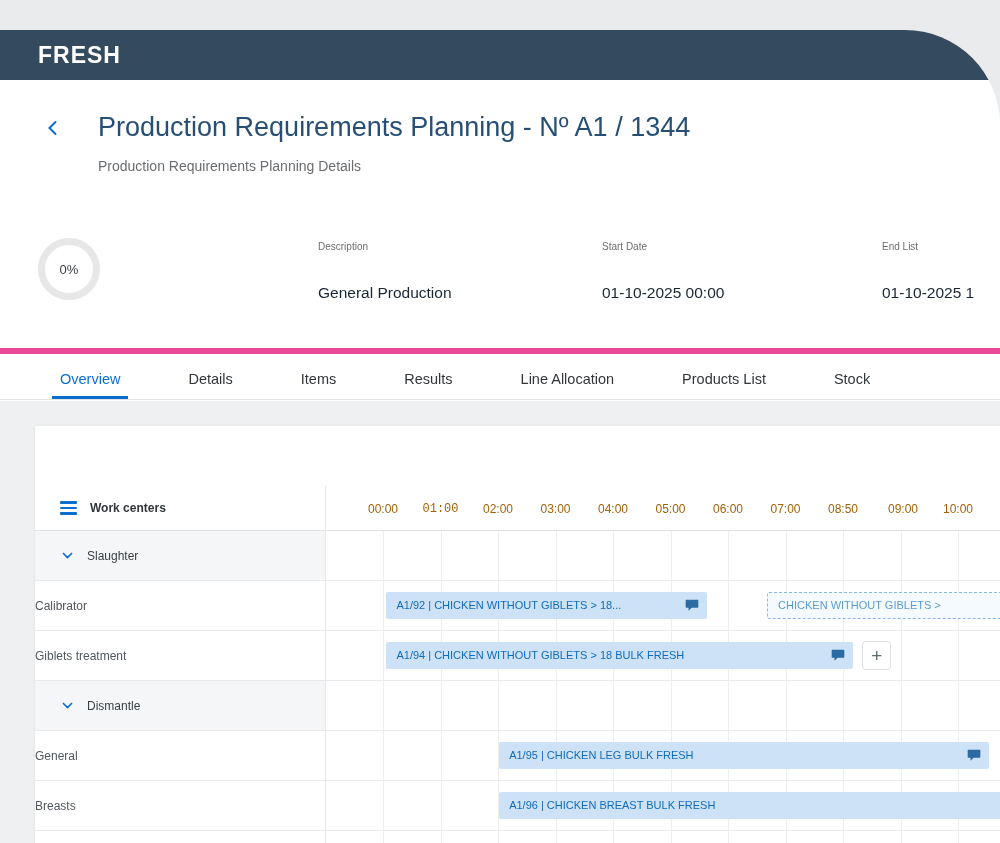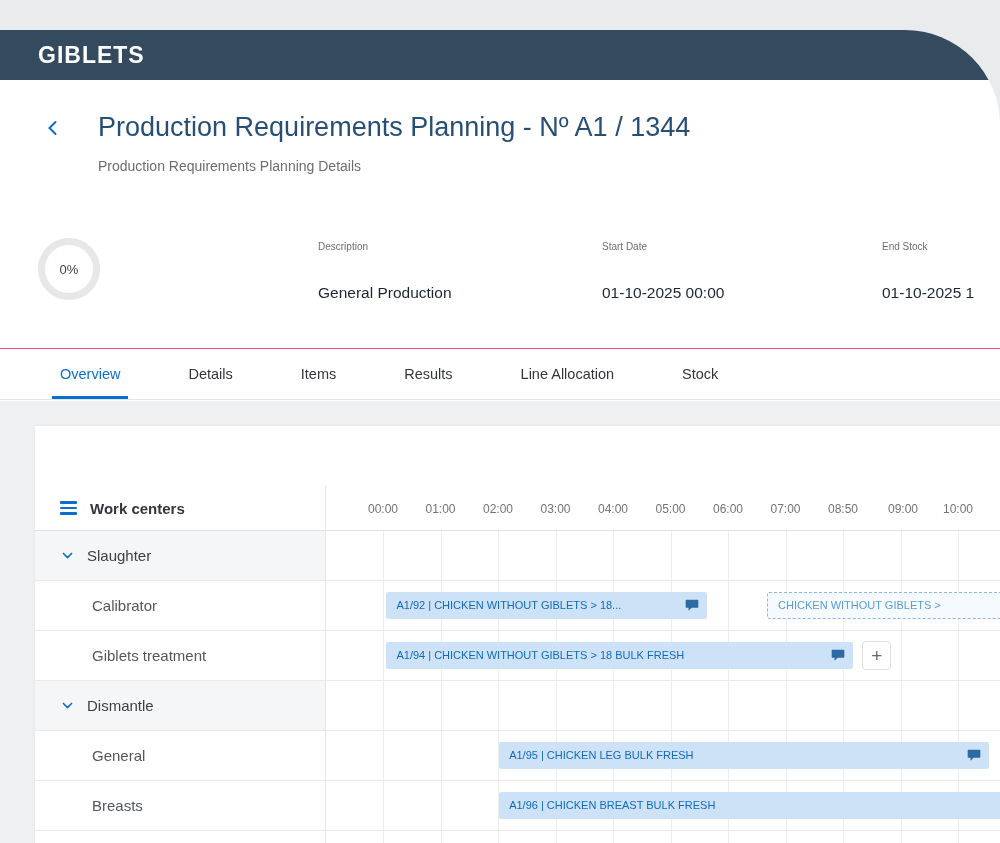--- a/index.html
+++ b/index.html
@@ -42,66 +42,66 @@
     border:7px solid #e7e7e7;display:flex;align-items:center;justify-content:center;
     font-size:13px;color:#3a3f44;background:#fff;
   }
   .field{position:absolute;top:211px;}
   .field.f0{left:318px;} .field.f1{left:602px;} .field.f2{left:882px;}
   .flabel{font-size:10px;color:var(--text_muted);}
   .fvalue{font-size:15.5px;color:#1a2632;margin-top:32px;white-space:nowrap;}
   
   .tabbar{
     position:absolute;top:318px;left:0;right:0;height:52px;display:flex;
-    padding-left:26px;border-top:1px solid #ec4899;border-bottom:1px solid #e2e4e6;background:#fff;
+    padding-left:26px;border-top:6px solid #ec4899;border-bottom:1px solid #e2e4e6;background:#fff;
   }
   .tab{position:relative;padding:0 34px;line-height:50px;font-size:14.5px;color:var(--text_dark);cursor:pointer;white-space:nowrap;}
   .tab.active{color:var(--accent);}
   .tab.active::after{content:"";position:absolute;left:26px;right:26px;bottom:0;height:3px;background:var(--accent);}
   
   .content{position:absolute;top:371px;left:0;right:0;bottom:0;background:var(--content_bg);}
   .card{position:absolute;left:35px;top:25px;width:1100px;height:470px;background:#fff;box-shadow:0 0 3px rgba(0,0,0,0.07);}
   .gantt-header{position:absolute;top:60px;left:0;right:0;height:45px;border-bottom:1px solid #e2e2e2;}
   .gantt-left-h{position:absolute;left:0;top:0;bottom:0;width:290px;display:flex;align-items:center;gap:13px;padding-left:25px;}
   .hamburger{display:inline-flex;flex-direction:column;gap:3px;cursor:pointer;}
   .hamburger i{display:block;width:17px;height:2.5px;background:var(--accent);border-radius:1px;}
-  .wc-label{font-size:15px;font-weight:bold;color:var(--text_dark);}
-  .tlabel{position:absolute;top:16px;width:44px;margin-left:-22px;text-align:center;font-size:12px;color:#737373;}
+  .wc-label{font-size:12px;font-weight:bold;color:var(--text_dark);}
+  .tlabel{position:absolute;top:16px;width:44px;margin-left:-22px;text-align:center;font-size:12px;color:#a16207;}
   .v-divider{position:absolute;left:290px;top:60px;bottom:0;width:1px;background:#e4e6e8;z-index:2;}
   .gantt-grid{position:absolute;top:105px;bottom:0;left:0;right:0;}
   .gridline{position:absolute;top:0;bottom:0;width:1px;background:#ededee;}
   .gantt-body{position:absolute;top:105px;left:0;right:0;}
   .grow{position:relative;height:50px;border-bottom:1px solid #eaeaec;}
   .rleft{position:absolute;left:0;top:0;bottom:0;width:290px;display:flex;align-items:center;z-index:1;}
   .grow.group .rleft{background:var(--group_bg);}
   .grow.group .rleft{padding-left:26px;gap:13px;cursor:pointer;}
-  .grow.leaf .rleft{padding-left:57px;}
+  .grow.leaf .rleft{}
   .chev{display:inline-flex;}
-  .rname{font-size:15px;color:#51575d;}
+  .rname{font-size:12px;color:#51575d;}
   .grow.group .rname{color:#3a3f44;}
   .bar{
     position:absolute;top:11px;height:27px;border-radius:2px;z-index:3;cursor:pointer;
     background:var(--bar_fill);overflow:hidden;
   }
   .bar.dashed{background:#f5fafe;border:1px dashed var(--bar_dashed_border);}
   .bartext{display:block;line-height:26px;font-size:11px;color:var(--bar_text);padding:0 10px;white-space:nowrap;overflow:hidden;}
   .bar.dashed .bartext{color:var(--bar_dashed_text);line-height:24px;}
   .cicon{position:absolute;right:8px;top:7px;line-height:0;}
   .plusbtn{
     position:absolute;top:10px;width:29px;height:29px;border:1px solid #dddfe1;border-radius:4px;
     background:#fff;color:#5f6a72;font-size:19px;line-height:27px;text-align:center;cursor:pointer;z-index:3;
   }
 </style>
 </head>
 <body>
 
 <div class="window">
 
   <div class="shell-header">
-    <div class="logo">GIBLETS</div>
+    <div class="logo">FRESH</div>
   </div>
 
   <button class="back-btn">
     <span>
       <svg width="18" height="18" viewBox="0 0 18 18">
           <path d="M11.5 3 L5.5 9 L11.5 15" stroke="#0a6ed1" stroke-width="2" fill="none" stroke-linecap="round"></path>
         </svg>
     </span>
   </button>
   <h1 class="page-title">Production Requirements Planning - Nº A1 / 1344</h1>
@@ -113,48 +113,49 @@
   <div>
       <div class="field f0">
         <div class="flabel">Description</div>
         <div class="fvalue">General Production</div>
       </div>
       <div class="field f1">
         <div class="flabel">Start Date</div>
         <div class="fvalue">01-10-2025 00:00</div>
       </div>
       <div class="field f2">
-        <div class="flabel">End Stock</div>
+        <div class="flabel">End List</div>
         <div class="fvalue">01-10-2025 1</div>
       </div>
     </div>
 
   <div class="tabbar">
       <div class="tab active">Overview</div>
       <div class="tab">Details</div>
       <div class="tab">Items</div>
       <div class="tab">Results</div>
       <div class="tab">Line Allocation</div>
+      <div class="tab">Products List</div>
       <div class="tab">Stock</div>
     </div>
 
   <div class="content">
     <div class="card">
       <div class="gantt-header">
         <div class="gantt-left-h">
           <span class="hamburger">
               <i></i>
               <i></i>
               <i></i>
             </span>
           <span class="wc-label">Work centers</span>
         </div>
         <div>
             <span class="tlabel" style="left: 348px;">00:00</span>
-            <span class="tlabel" style="left: 405.5px;">01:00</span>
+            <span class="tlabel" style="left: 405.5px; font-family: Liberation Mono, monospace;">01:00</span>
             <span class="tlabel" style="left: 463px;">02:00</span>
             <span class="tlabel" style="left: 520.5px;">03:00</span>
             <span class="tlabel" style="left: 578px;">04:00</span>
             <span class="tlabel" style="left: 635.5px;">05:00</span>
             <span class="tlabel" style="left: 693px;">06:00</span>
             <span class="tlabel" style="left: 750.5px;">07:00</span>
             <span class="tlabel" style="left: 808px;">08:50</span>
             <span class="tlabel" style="left: 868px;">09:00</span>
             <span class="tlabel" style="left: 923px;">10:00</span>
           </div>

